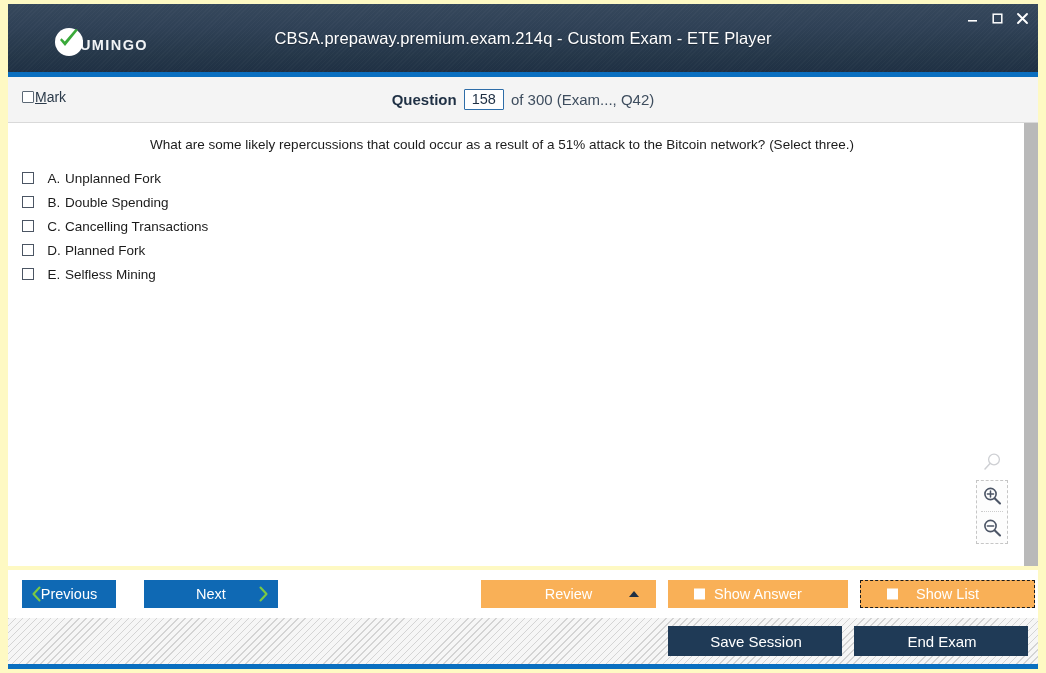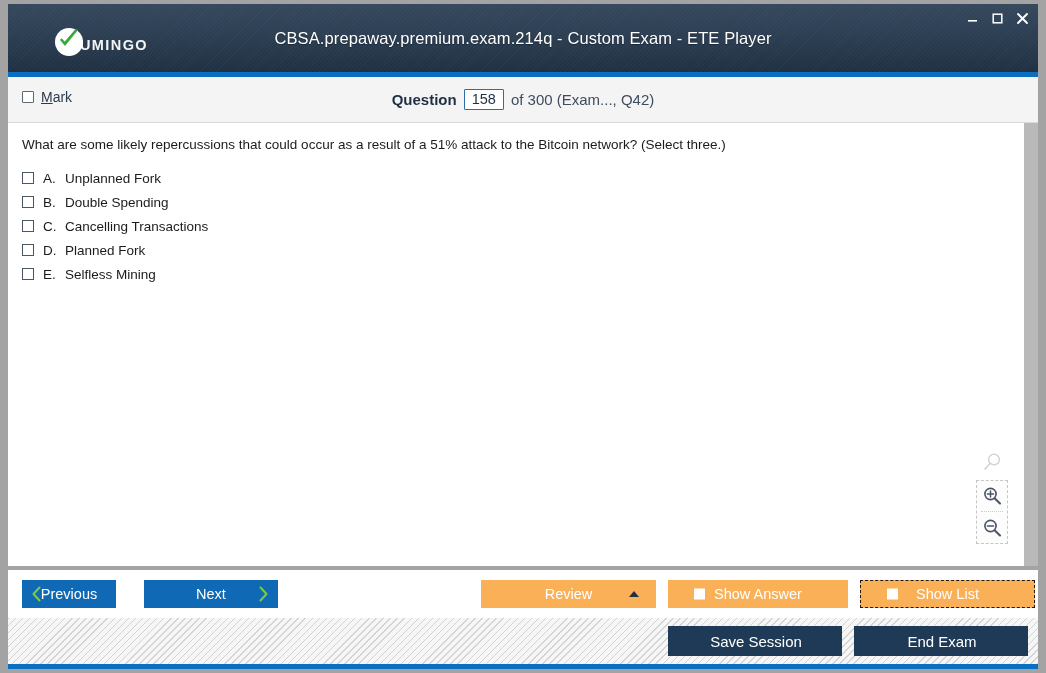--- a/index.html
+++ b/index.html
@@ -10,21 +10,21 @@
   body {
     font-family: "Liberation Sans", sans-serif;
     -webkit-font-smoothing: antialiased;
   }
 
   .app-window {
     position: relative;
     width: 1046px;
     height: 673px;
     overflow: hidden;
-    background: #a3a3a3;
+    background: #fef9c3;
     box-sizing: border-box;
   }
 
   
   .titlebar {
     position: absolute;
     left: 8px;
     top: 4px;
     width: 1030px;
     height: 68px;
@@ -118,21 +118,21 @@
     background: #f4f4f4;
     border-bottom: 1px solid #d9d9d9;
     box-sizing: border-box;
   }
   .mark-wrap {
     position: absolute;
     left: 14px;
     top: 12px;
     display: flex;
     align-items: center;
-    gap: 7px;
+    gap: 1px;
     cursor: pointer;
   }
   .cb {
     width: 12px;
     height: 12px;
     border: 1px solid #5b6875;
     background: #ffffff;
     border-radius: 1px;
     box-sizing: border-box;
     flex: none;
@@ -177,20 +177,21 @@
   
   .content {
     position: absolute;
     left: 8px;
     top: 123px;
     width: 1030px;
     height: 443px;
     background: #ffffff;
     box-sizing: border-box;
     overflow: hidden;
+    text-align: center;
   }
   .scroll-strip {
     position: absolute;
     right: 0px;
     top: 0;
     width: 14px;
     height: 443px;
     background: #b9b9b9;
   }
 

